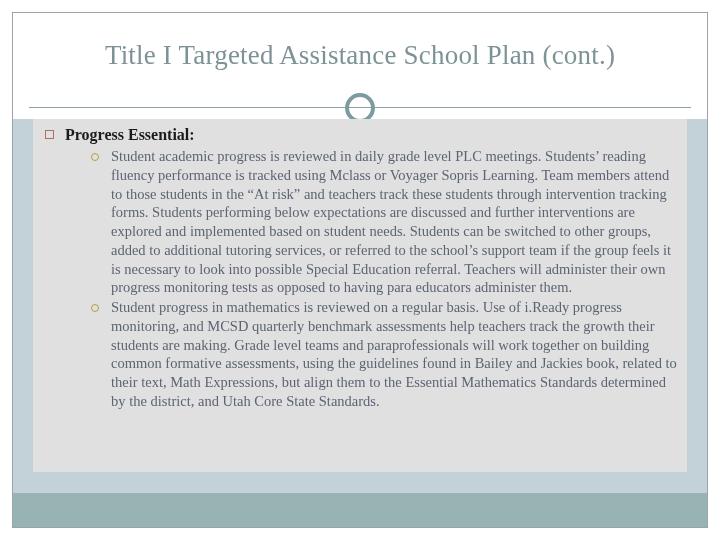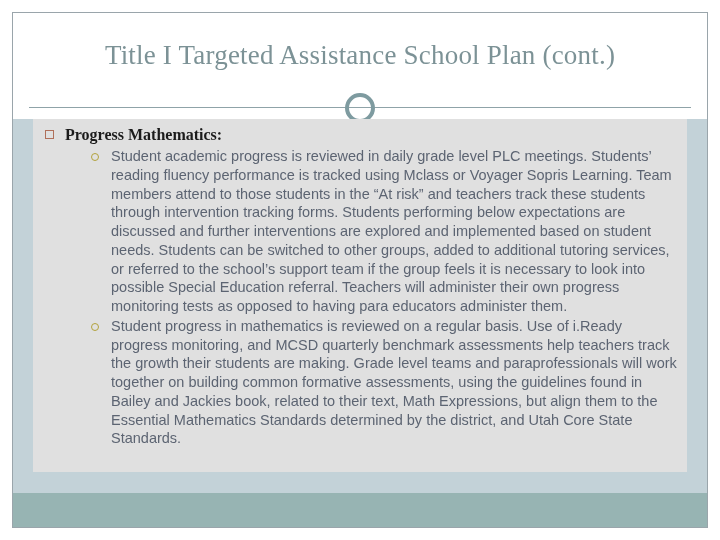--- a/index.html
+++ b/index.html
@@ -160,21 +160,21 @@
     box-sizing: border-box;
   }
 
   ul.lvl2 {
     margin-top: 2px;
   }
   li.item-lvl2 {
     position: relative;
     padding-left: 46px;
     margin: 0 0 1px 0;
-    font-family: Liberation Sans, sans-serif;
+    font-family: Liberation Serif, serif;
     font-size: 14.5px;
     font-weight: 400;
     color: #5c6472;
     line-height: 1.295;
     text-align: left;
   }
   li.item-lvl2 > .marker-circle {
     position: absolute;
     left: 26px;
     top: 6px;
@@ -205,21 +205,21 @@
     <div class="ring-mask"></div>
     <div class="ring-ornament"></div>
   </div>
 
   <div class="outer-panel">
     <div class="content-panel">
 
       <ul class="lvl1">
         <li class="item-lvl1">
           <span class="marker-square"></span>
-          <span>Progress Mathematics:</span>
+          <span>Progress Essential:</span>
 
           <ul class="lvl2">
             <li class="item-lvl2">
               <span class="marker-circle"></span>
               <span class="body-text">Student academic progress is reviewed in daily grade level PLC meetings.  Students’ reading fluency performance is tracked using Mclass or Voyager Sopris Learning.  Team members attend to those students in the “At risk” and teachers track these students through intervention tracking forms.  Students performing below expectations are discussed and further interventions are explored and implemented based on student needs.  Students can be switched to other groups, added to additional tutoring services, or referred to the school’s support team if the group feels it is necessary to look into possible Special Education referral.  Teachers will administer their own progress monitoring tests as opposed to having para educators administer them.</span>
             </li>
             <li class="item-lvl2">
               <span class="marker-circle"></span>
               <span class="body-text">Student progress in mathematics is reviewed on a regular basis.  Use of i.Ready progress monitoring, and MCSD quarterly benchmark assessments help teachers track the growth their students are making.  Grade level teams and paraprofessionals will work together on building common formative assessments, using the guidelines found in Bailey and Jackies book, related to their text, Math Expressions, but align them to the Essential Mathematics Standards determined by the district, and Utah Core State Standards.</span>
             </li>

